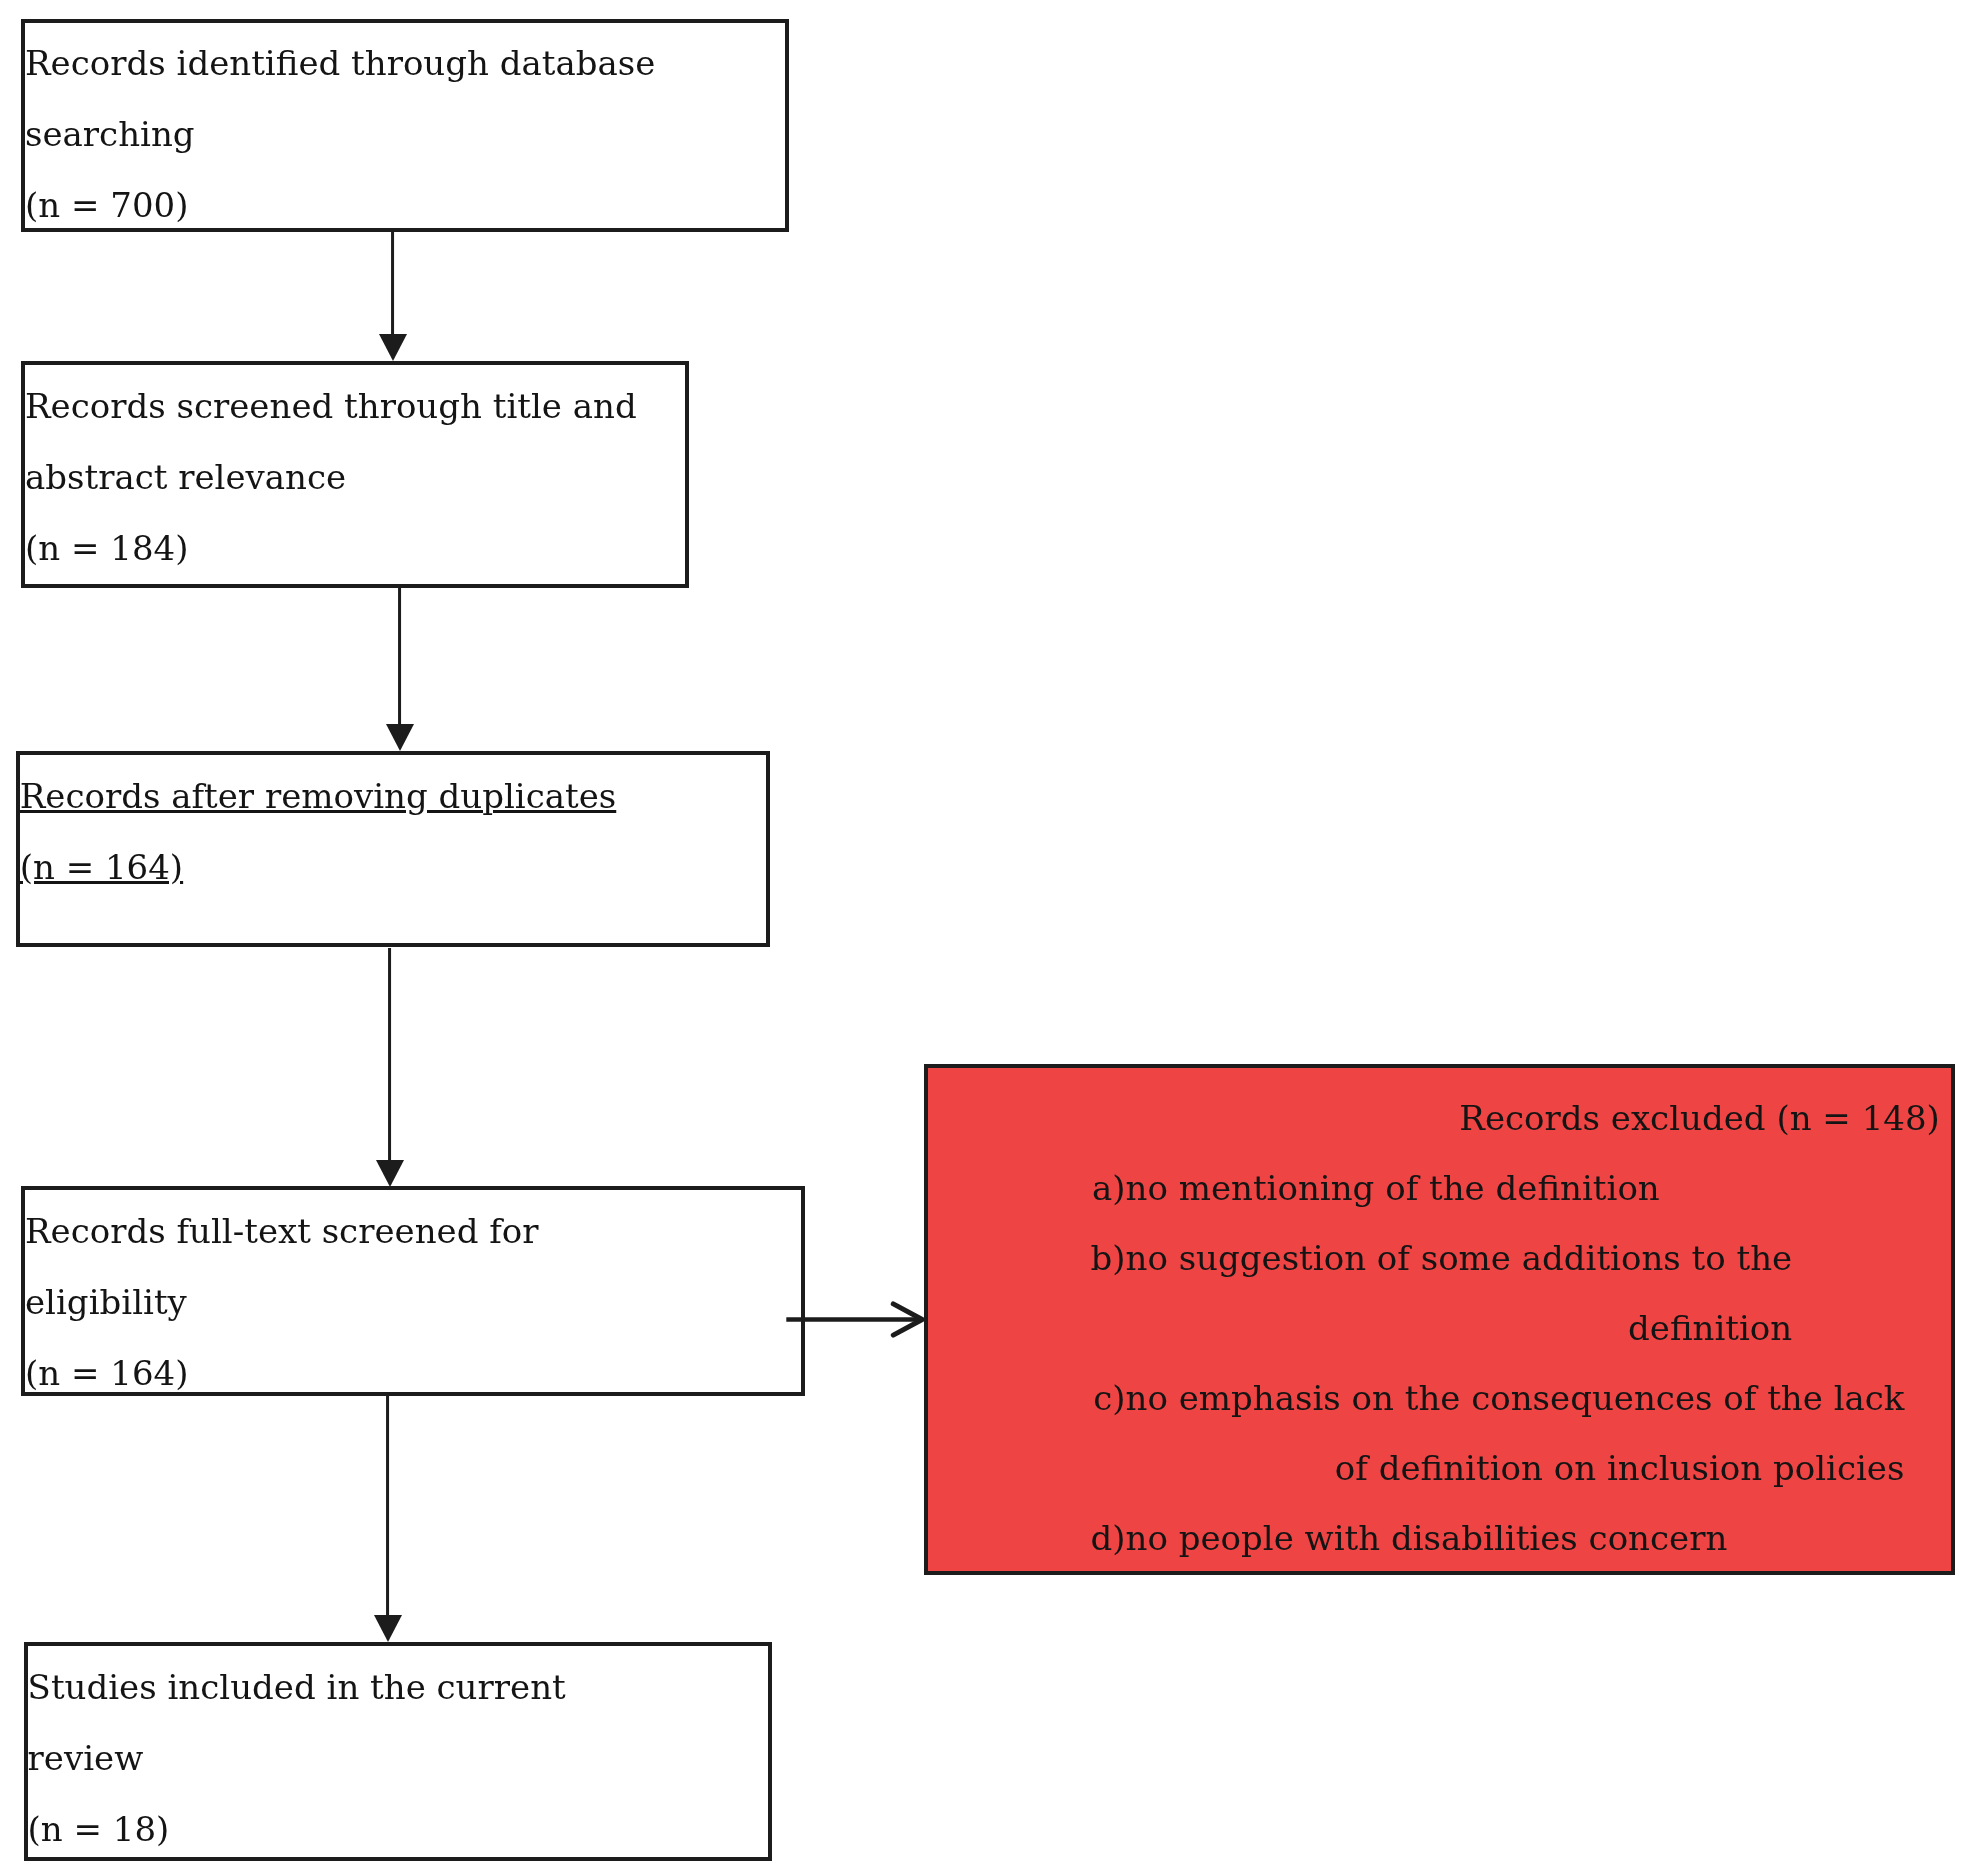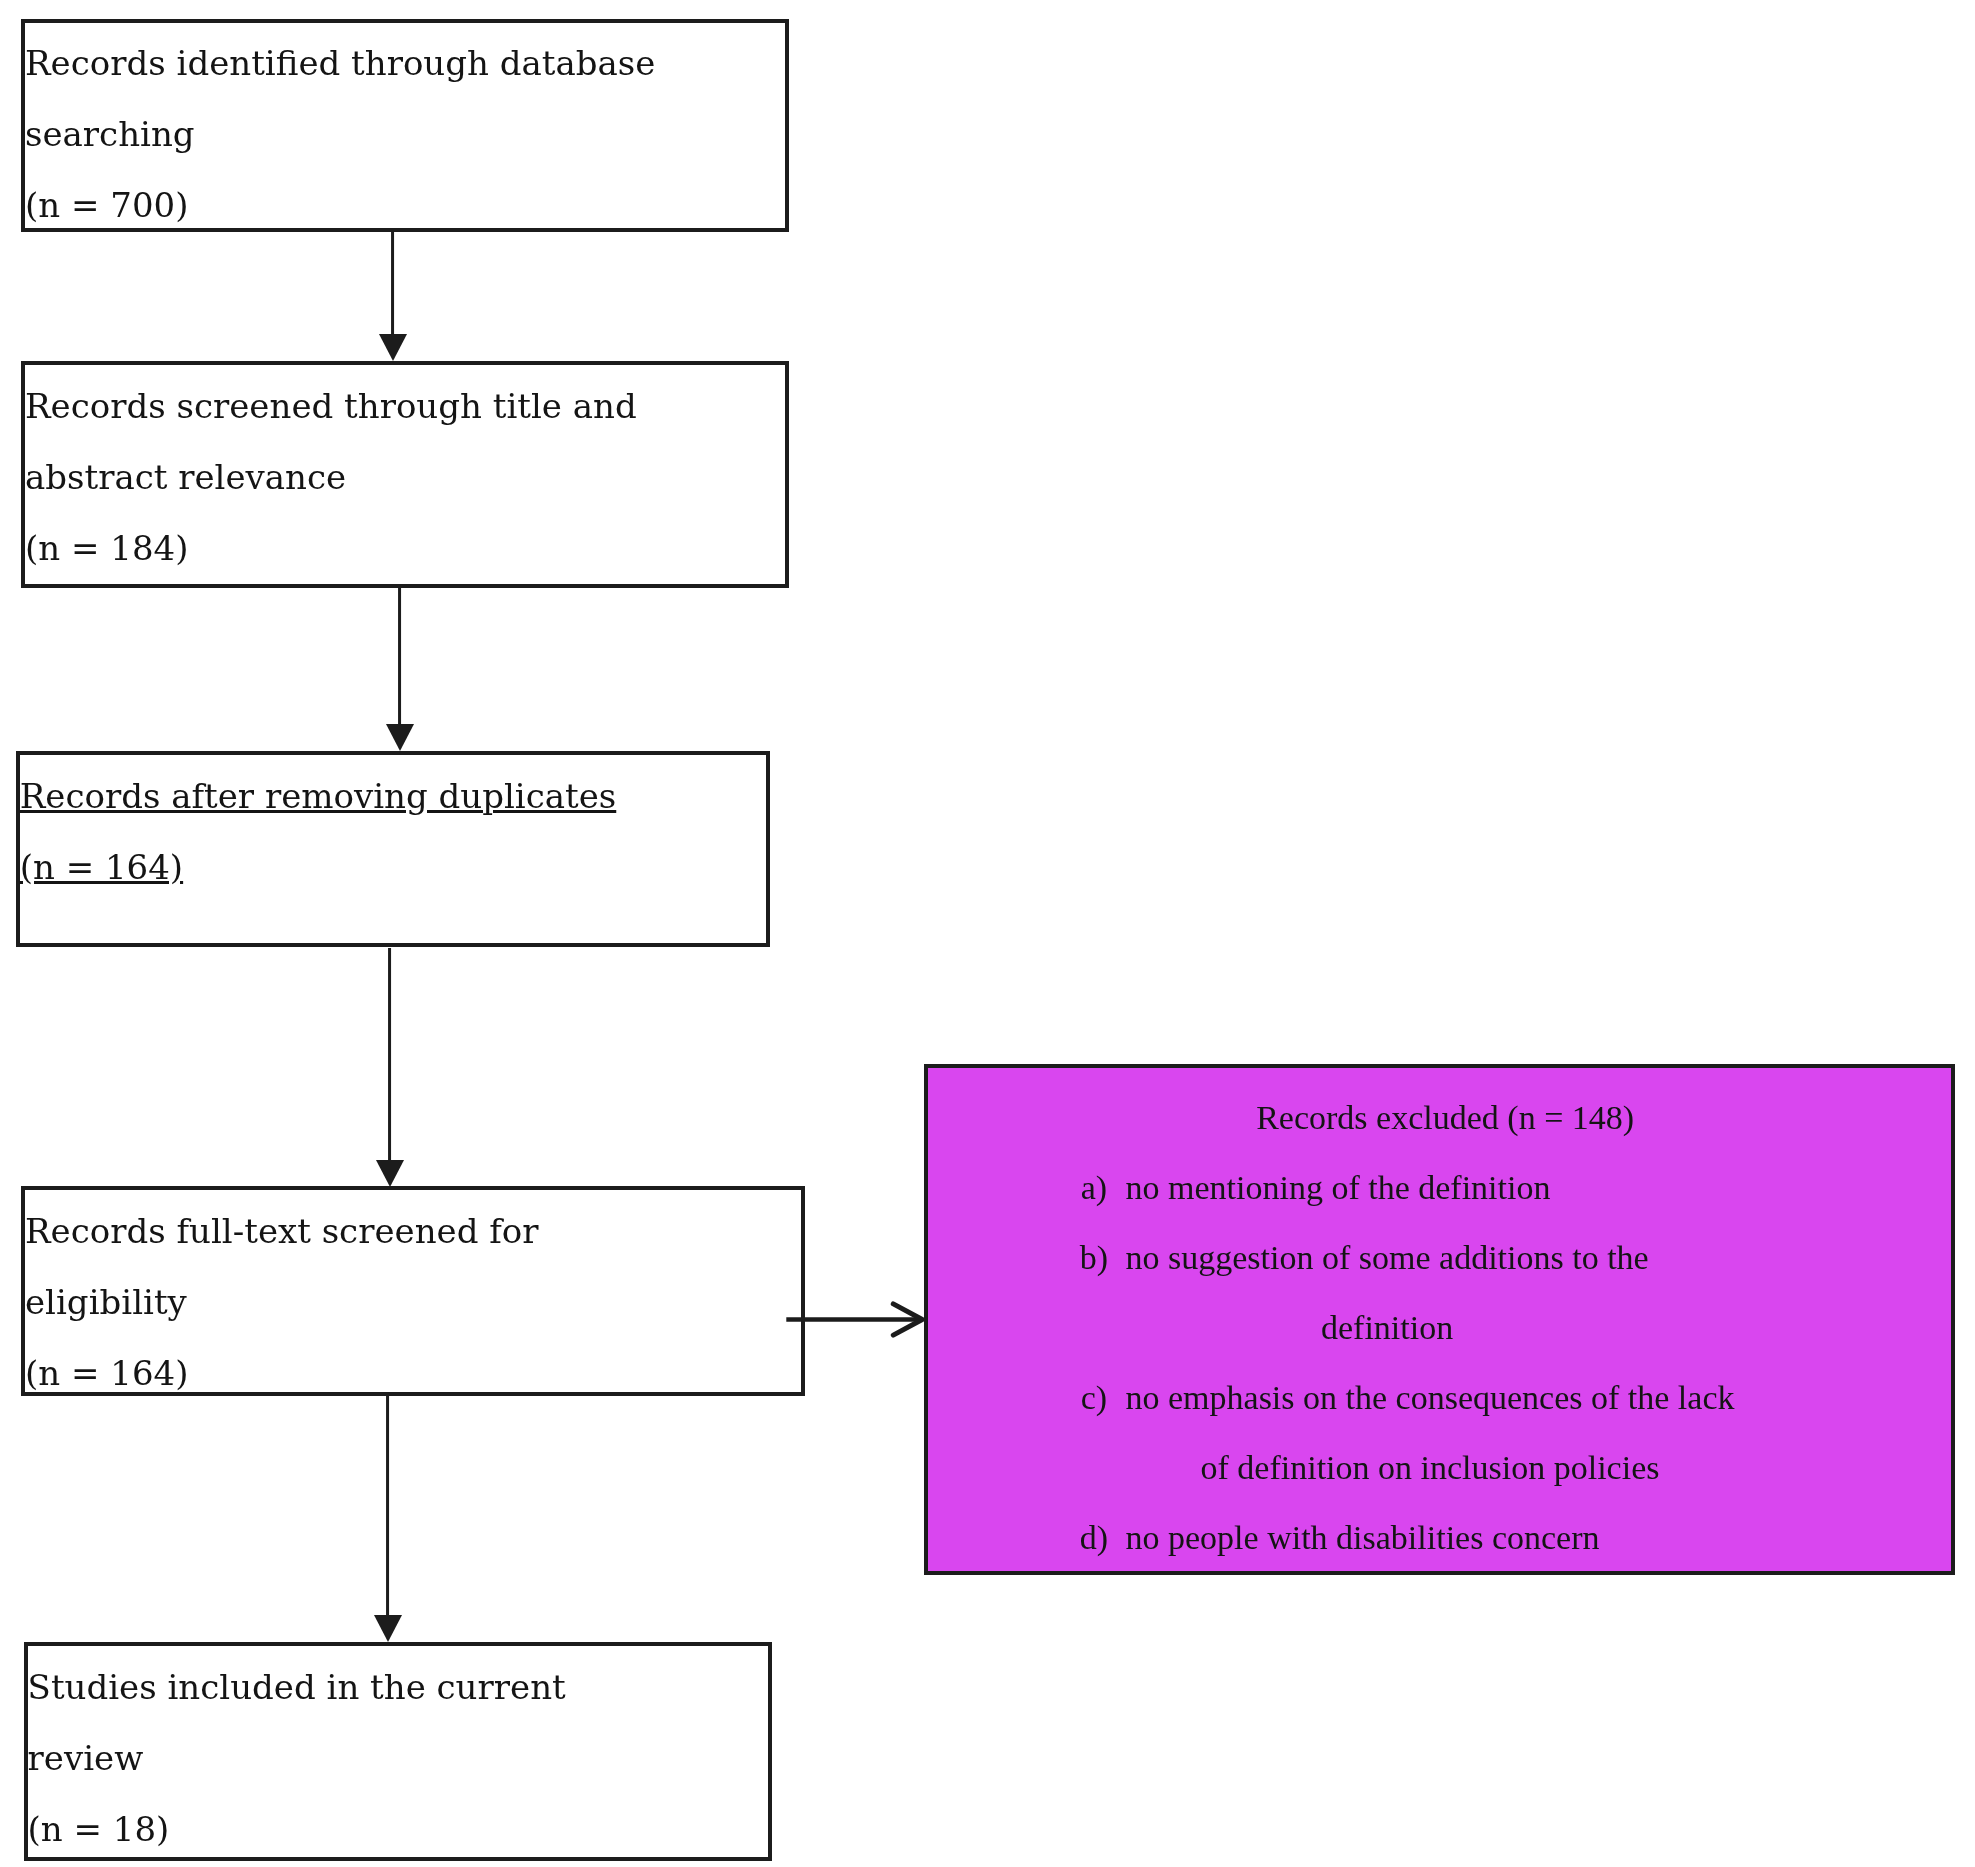--- a/index.html
+++ b/index.html
@@ -20,26 +20,25 @@
     font-size: 34px;
     line-height: 71px;
     text-align: left;
     padding-top: 5.6px;
   }
   .fbox .ln { display: block; white-space: nowrap; }
   .sidebox {
     position: absolute;
     box-sizing: border-box;
     border: 4.5px solid #1c1c1c;
-    background: #d946ef;
+    background: #ef4444;
     font-size: 34px;
     line-height: 70px;
-    text-align: center;
+    text-align: right;
     padding: 14.6px 11.2px 0 22.5px;
-    font-family: Liberation Serif, serif;
   }
   .sidebox .title { display: block; white-space: nowrap; }
   .excl-item { display: flex; margin-left: 112px; }
   .excl-item .marker { flex: none; width: 63px; white-space: nowrap; }
   .excl-item .itext .ln { display: block; white-space: nowrap; }
   .varrow { position: absolute; width: 29px; }
   .varrow .vline {
     position: absolute; left: 50%; transform: translateX(-50%);
     top: 0; bottom: 23.6px; width: 3.9px; background: #1c1c1c;
   }
@@ -61,21 +60,21 @@
     <span class="ln">Records identified through database</span>
     <span class="ln">searching</span>
     <span class="ln">(n = 700)</span>
   </div>
 
   <div class="varrow" style="left:378px; top:231px; height:130px;">
     <div class="vline"></div>
     <div class="vhead"></div>
   </div>
 
-  <div class="fbox" style="left:21px; top:361px; width:768px; height:227px;">
+  <div class="fbox" style="left:21px; top:361px; width:668px; height:227px;">
     <span class="ln">Records screened through title and</span>
     <span class="ln">abstract relevance</span>
     <span class="ln">(n = 184)</span>
   </div>
 
   <div class="varrow" style="left:385px; top:588px; height:163px;">
     <div class="vline"></div>
     <div class="vhead"></div>
   </div>
 

